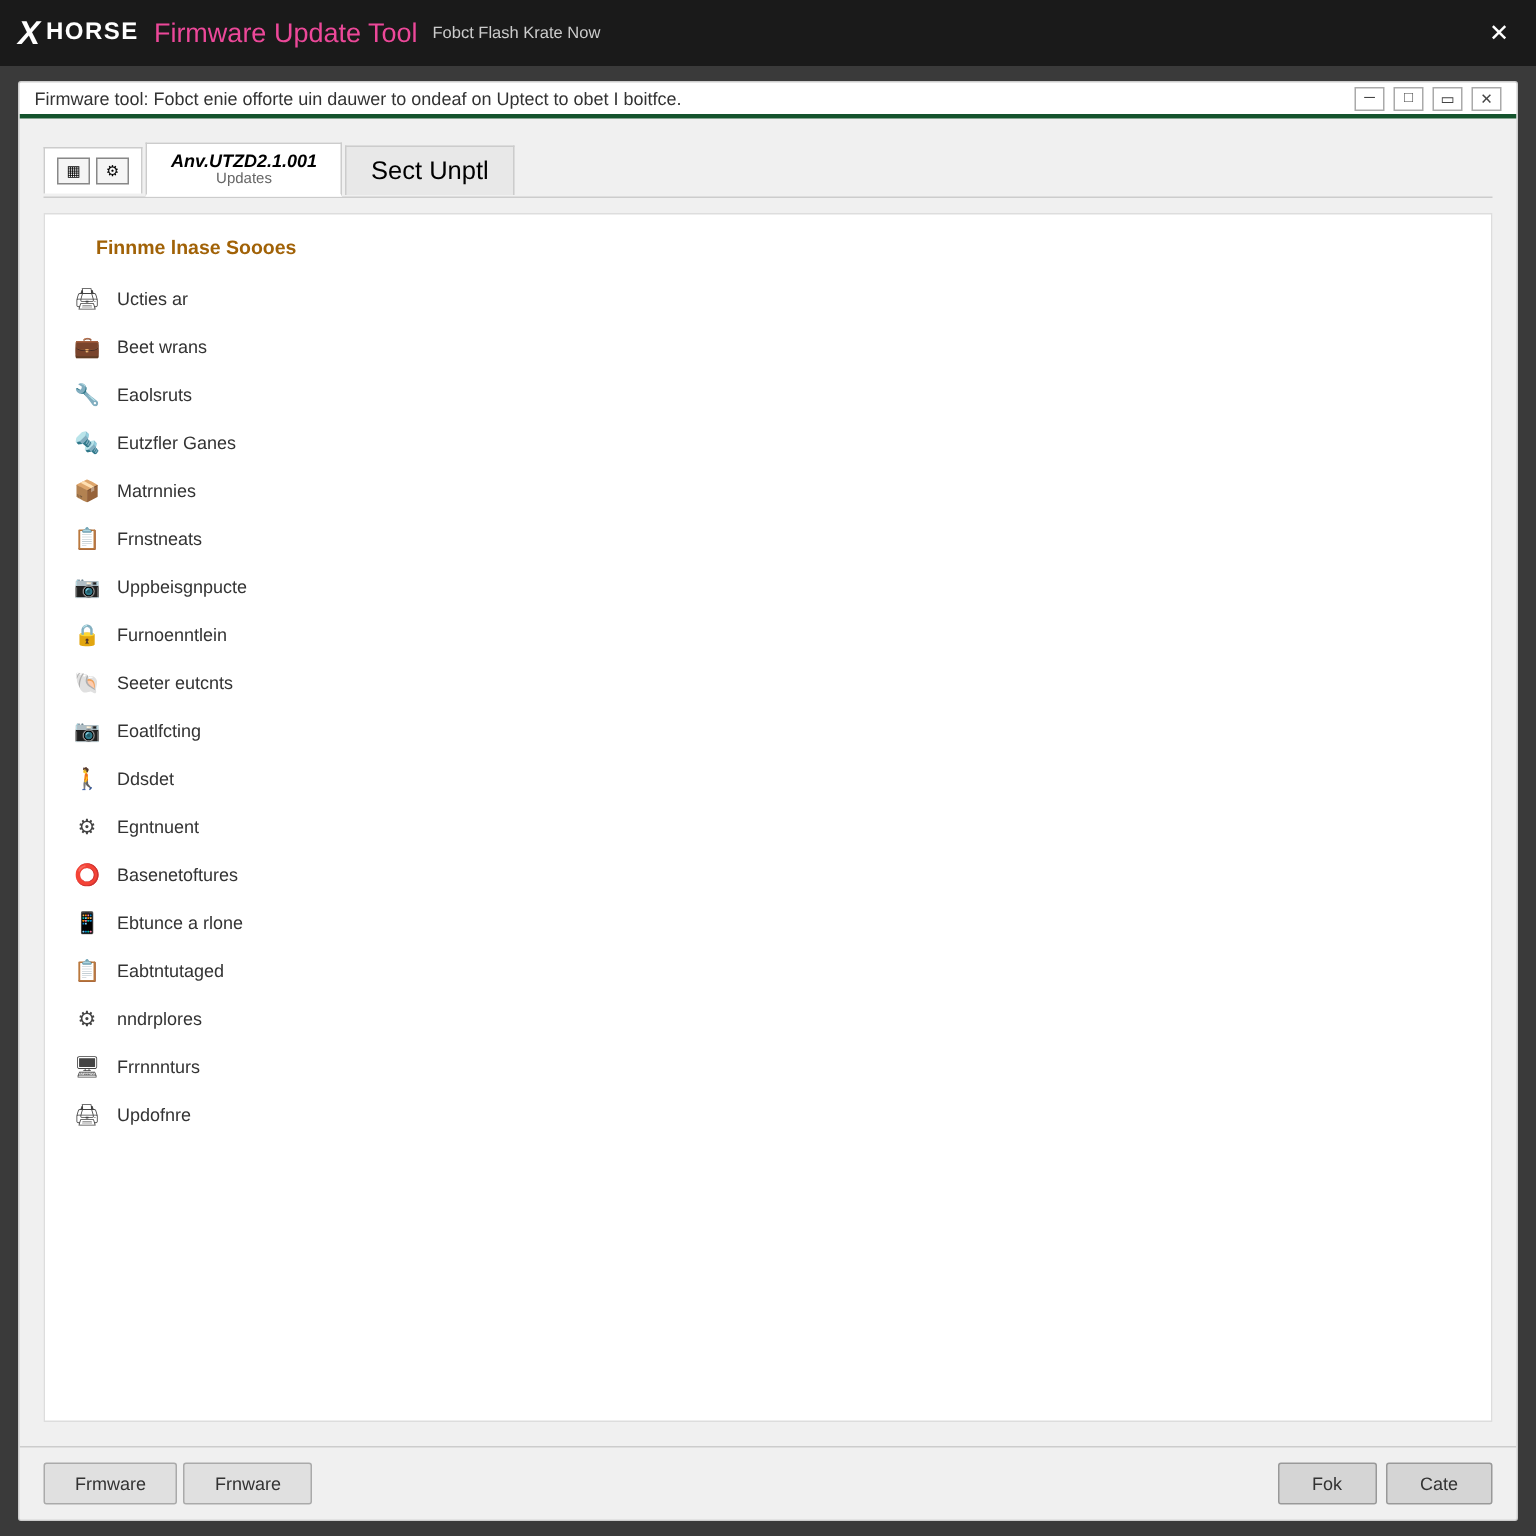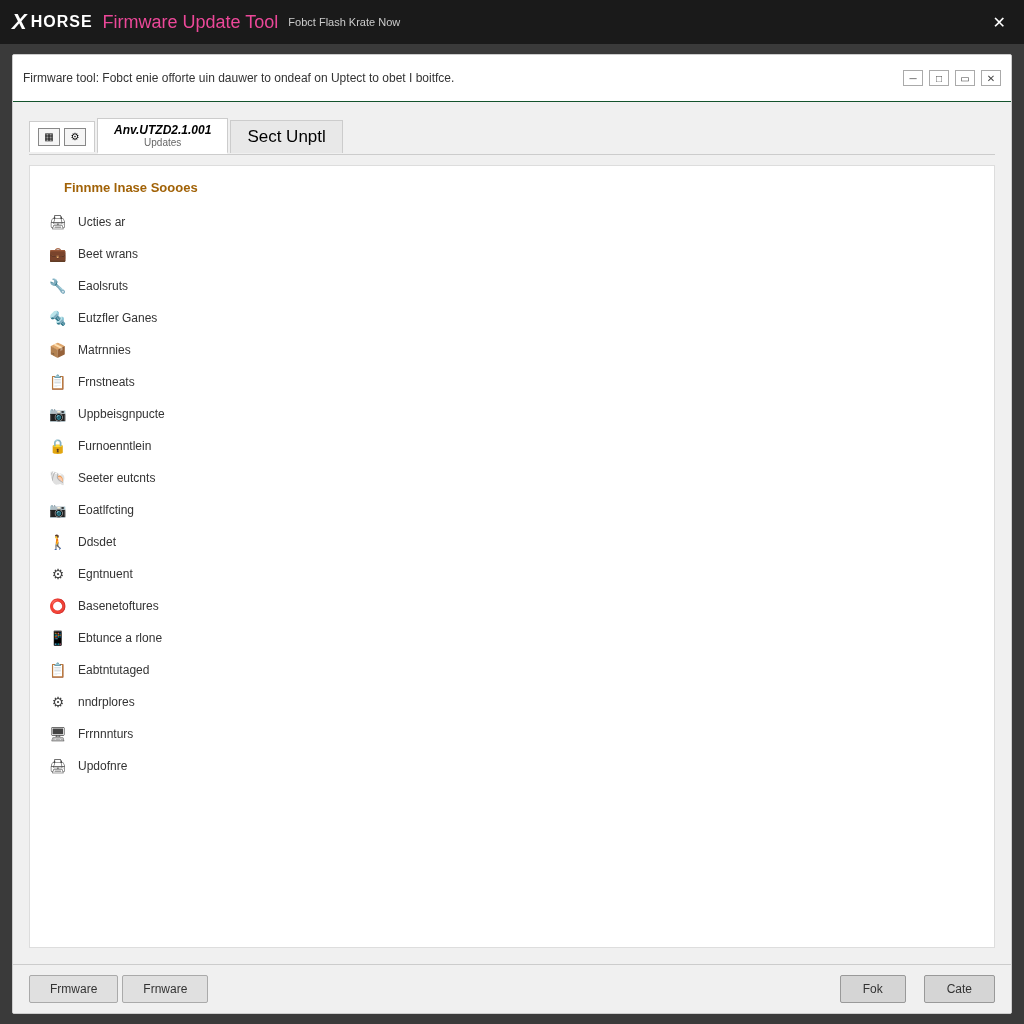--- a/index.html
+++ b/index.html
@@ -73,26 +73,26 @@
       border: 1px solid #ccc;
       border-radius: 2px;
       display: flex;
       flex-direction: column;
       overflow: hidden;
     }
 
     
     .window-title-bar {
       background: #fff;
-      border-bottom: 1px solid #14532d;
+      border-bottom: 3px solid #14532d;
       display: flex;
       align-items: center;
       justify-content: space-between;
       padding: 6px 10px;
-      height: 47px;
+      height: 24px;
     }
     .window-title-text {
       font-size: 12px;
       color: #333;
     }
     .window-controls {
       display: flex;
       gap: 6px;
     }
     .win-btn {
@@ -229,21 +229,21 @@
       padding: 10px 16px;
       background: #f0f0f0;
       border-top: 1px solid #ccc;
     }
     .bottom-left {
       display: flex;
       gap: 4px;
     }
     .bottom-right {
       display: flex;
-      gap: 18px;
+      gap: 6px;
     }
     .btn-gray {
       padding: 6px 20px;
       background: #e0e0e0;
       border: 1px solid #aaa;
       font-size: 12px;
       cursor: pointer;
       border-radius: 2px;
       color: #333;
     }

